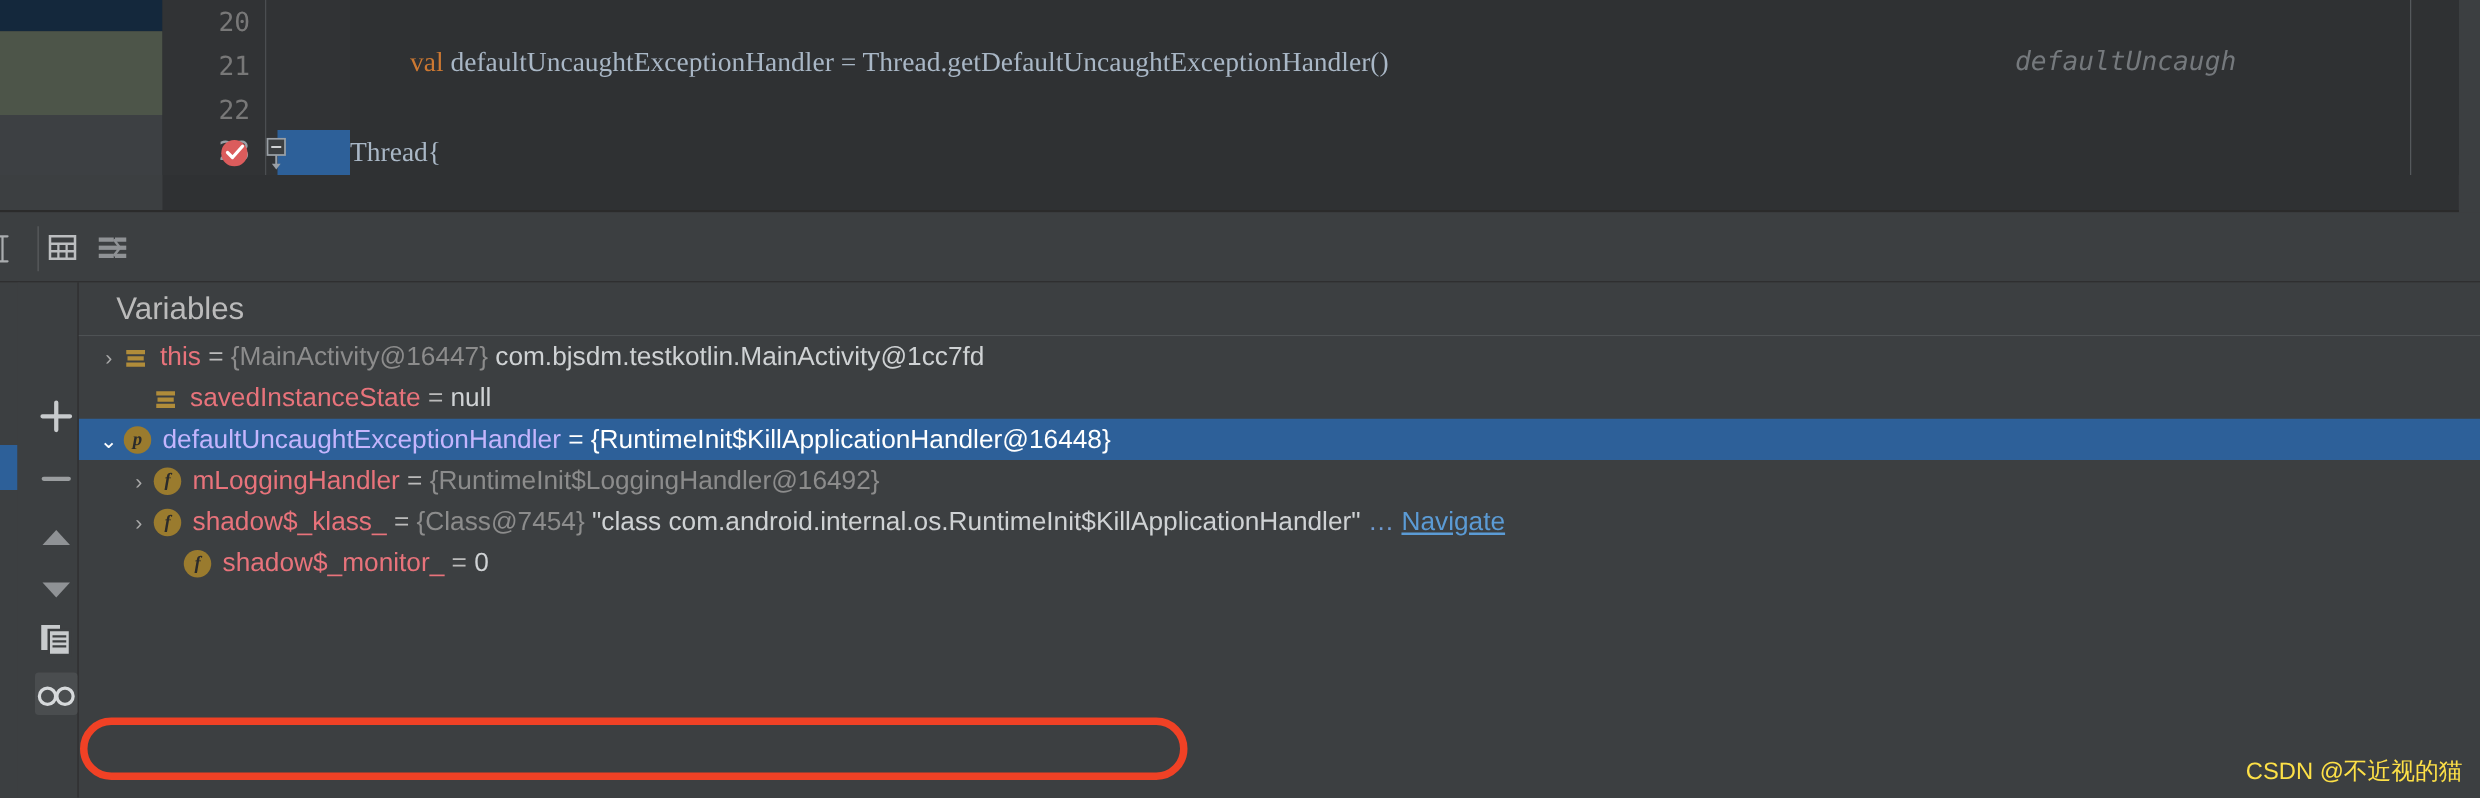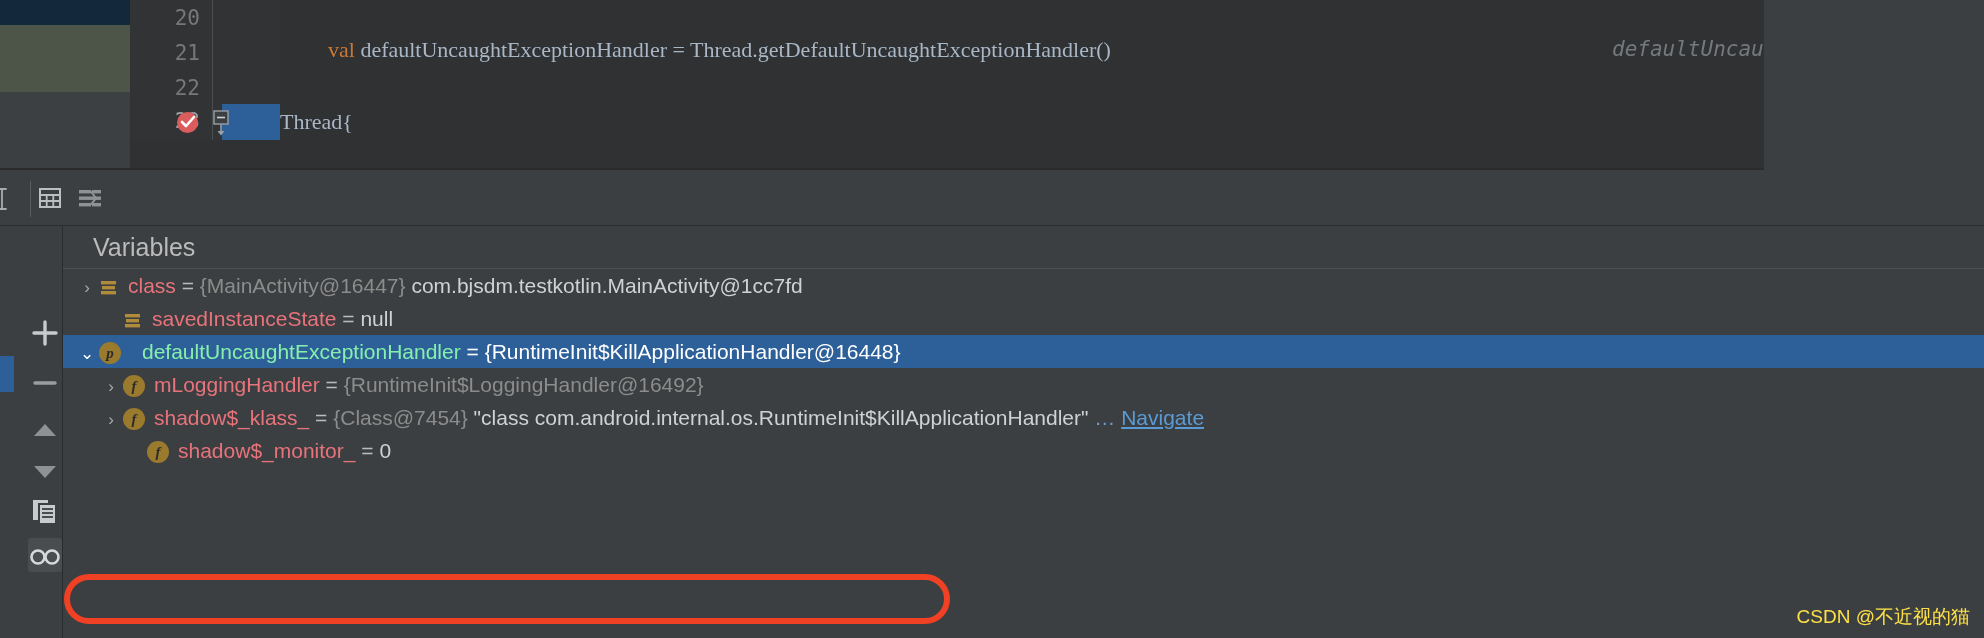--- a/index.html
+++ b/index.html
@@ -19,21 +19,21 @@
     position: relative;
     width: 1984px;
     height: 638px;
     background: #3c3f41;
   }
 
   
   .editor {
     position: absolute;
     left: 0; top: 0;
-    width: 1764px;
+    width: 1967px;
     height: 170px;
     background: #2f3133;
     overflow: hidden;
   }
   .editor-left-strip {
     position: absolute;
     left: 0; top: 0;
     width: 130px;
     height: 170px;
   }
@@ -278,21 +278,21 @@
     font-style: italic;
   }
   .badge-lines {
     display: inline-block;
     width: 20px; height: 20px;
     vertical-align: middle;
     margin-right: 9px;
   }
 
   .vname { color: #e8737b; }
-  .vname-sel { color: #86efac; font-weight: normal; margin-left: 12px; }
+  .vname-sel { color: #c4b5fd; font-weight: normal; }
   .veq { color: #bbbbbb; }
   .vtype { color: #8c8c8c; }
   .vval { color: #cfd2d4; }
   .vval-sel { color: #ffffff; }
   .vlink { color: #5b9bd5; cursor: pointer; text-decoration: underline; }
   .vellipsis { color: #6f9ad1; }
 
   
   .annotation-box {
     position: absolute;
@@ -454,21 +454,21 @@
 
     <div class="vars-header">
       <div class="vars-header-label">Variables</div>
     </div>
 
     <div class="tree" id="vars-tree">
         <div class="tree-row"><span class="indent" style="width: 12px;"></span><span class="arrow">›</span><span class="badge-lines"><svg width="20" height="20" viewBox="0 0 20 20">
               <rect x="2" y="4" width="15" height="3.4" fill="#b08c3a"></rect>
               <rect x="3" y="9" width="13" height="3.4" fill="#b08c3a"></rect>
               <rect x="2" y="14" width="15" height="3.4" fill="#b08c3a"></rect>
-            </svg></span><span class="vname">class</span><span class="veq"> = </span><span class="vtype">{MainActivity@16447}</span><span class="vval"> com.bjsdm.testkotlin.MainActivity@1cc7fd</span></div>
+            </svg></span><span class="vname">this</span><span class="veq"> = </span><span class="vtype">{MainActivity@16447}</span><span class="vval"> com.bjsdm.testkotlin.MainActivity@1cc7fd</span></div>
         <div class="tree-row"><span class="indent" style="width: 36px;"></span><span class="arrow blank">›</span><span class="badge-lines"><svg width="20" height="20" viewBox="0 0 20 20">
               <rect x="2" y="4" width="15" height="3.4" fill="#b08c3a"></rect>
               <rect x="3" y="9" width="13" height="3.4" fill="#b08c3a"></rect>
               <rect x="2" y="14" width="15" height="3.4" fill="#b08c3a"></rect>
             </svg></span><span class="vname">savedInstanceState</span><span class="veq"> = </span><span class="vval">null</span></div>
         <div class="tree-row selected"><span class="indent" style="width: 12px;"></span><span class="arrow open">⌄</span><span class="badge">p</span><span class="vname-sel">defaultUncaughtExceptionHandler</span><span class="vval-sel"> = </span><span class="vval-sel">{RuntimeInit$KillApplicationHandler@16448}</span></div>
         <div class="tree-row"><span class="indent" style="width: 36px;"></span><span class="arrow">›</span><span class="badge">f</span><span class="vname">mLoggingHandler</span><span class="veq"> = </span><span class="vtype">{RuntimeInit$LoggingHandler@16492}</span></div>
         <div class="tree-row"><span class="indent" style="width: 36px;"></span><span class="arrow">›</span><span class="badge">f</span><span class="vname">shadow$_klass_</span><span class="veq"> = </span><span class="vtype">{Class@7454}</span><span class="vval"> "class com.android.internal.os.RuntimeInit$KillApplicationHandler"</span><span class="vellipsis"> … </span><span class="vlink">Navigate</span></div>
         <div class="tree-row"><span class="indent" style="width: 60px;"></span><span class="arrow blank">›</span><span class="badge">f</span><span class="vname">shadow$_monitor_</span><span class="veq"> = </span><span class="vval">0</span></div>
       </div>

